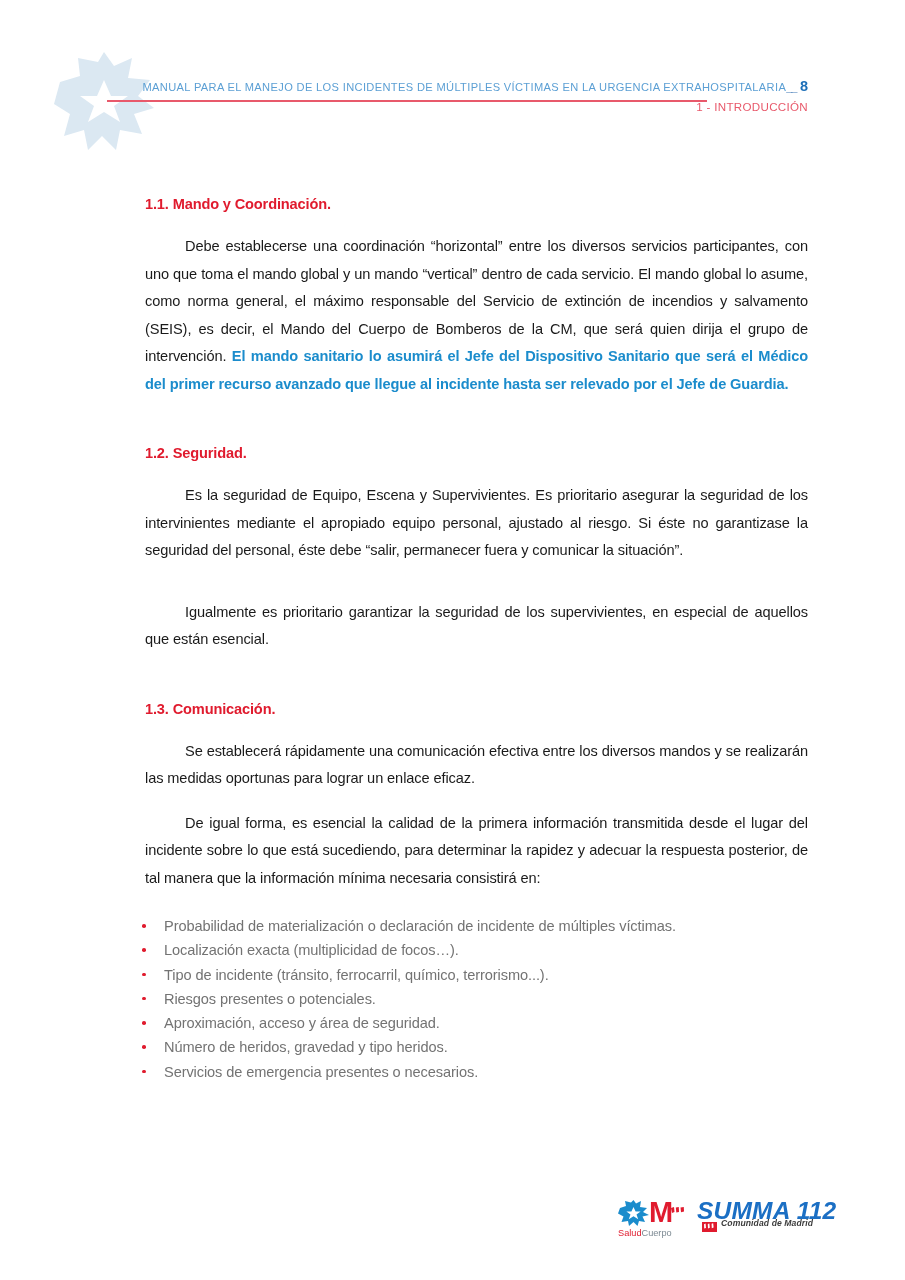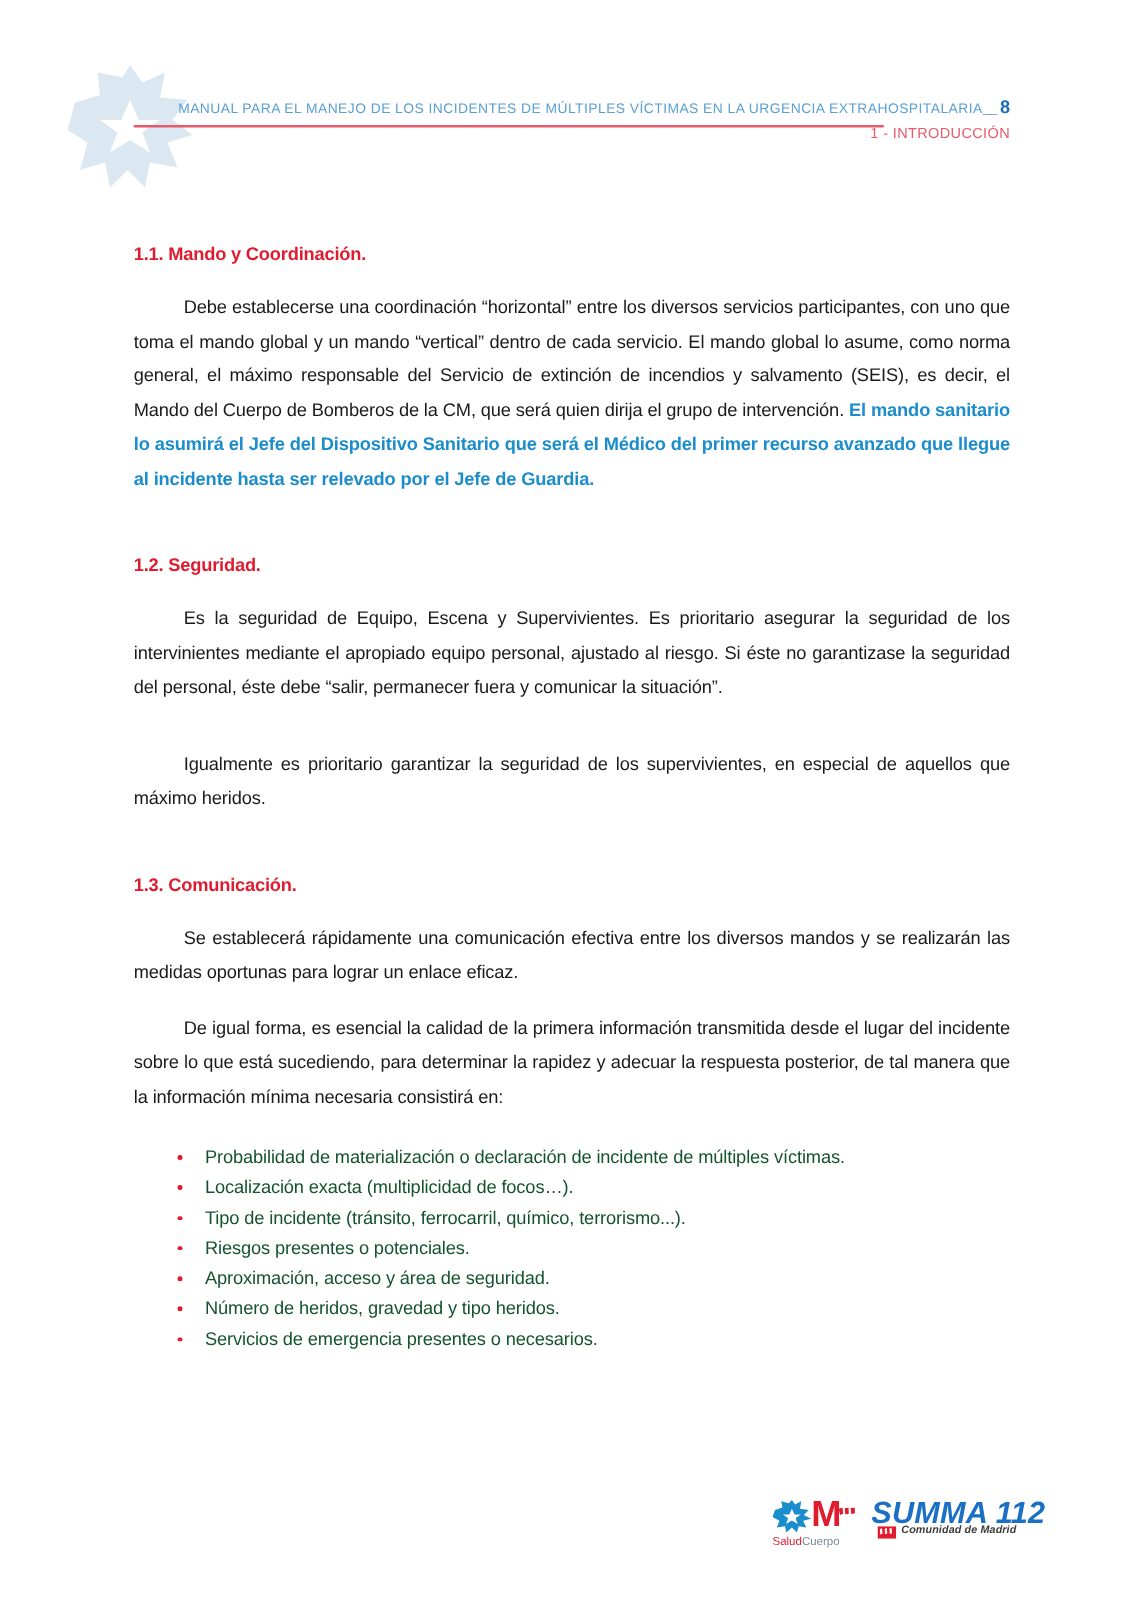--- a/index.html
+++ b/index.html
@@ -94,21 +94,21 @@
   h2.section-heading {
     margin: 0;
     font-size: 14.6px;
     font-weight: bold;
     color: #e01b2e;
     letter-spacing: -0.15px;
   }
   h2.section-heading .dot {
     color: #e01b2e;
   }
-  .sec-block { margin-bottom: 0; }
+  .sec-block { margin-bottom: 0; margin-left: 38px; }
 
   p.body-text {
     margin: 0;
     font-size: 14.6px;
     line-height: 27.5px;
     text-align: justify;
     color: #1a1a1a;
     letter-spacing: -0.1px;
   }
   p.body-text.indent { text-indent: 40px; }
@@ -126,21 +126,21 @@
   ul.bullets {
     margin: 0;
     padding: 0;
     list-style: none;
   }
   ul.bullets li {
     position: relative;
     padding-left: 57px;
     font-size: 14.6px;
     line-height: 24.3px;
-    color: #14532d;
+    color: #737373;
     letter-spacing: -0.1px;
   }
   ul.bullets li .bullet-dot {
     position: absolute;
     left: 35px;
     top: 10px;
     width: 3.6px;
     height: 3.6px;
     background: #e01b2e;
     border-radius: 50%;
@@ -275,21 +275,21 @@
 
     <div class="sec-block">
       <h2 class="section-heading">
         <span>1.2.</span>
         <span>Seguridad</span><span class="dot">.</span>
       </h2>
       <div class="gap-after-heading"></div>
       <p class="body-text indent">Es la seguridad de Equipo, Escena y Supervivientes. Es prioritario asegurar la seguridad de los intervinientes mediante el apropiado equipo personal, ajustado al riesgo. Si éste no garantizase la seguridad del personal, éste debe “salir, permanecer fuera y comunicar la situación”.</p>
       <div class="gap-para"></div>
       <div class="gap-para"></div>
-      <p class="body-text indent">Igualmente es prioritario garantizar la seguridad de los supervivientes, en especial de aquellos que máximo heridos.</p>
+      <p class="body-text indent">Igualmente es prioritario garantizar la seguridad de los supervivientes, en especial de aquellos que están esencial.</p>
     </div>
 
     <div class="gap-section"></div>
 
     <div class="sec-block">
       <h2 class="section-heading">
         <span>1.3.</span>
         <span>Comunicación</span><span class="dot">.</span>
       </h2>
       <div class="gap-after-heading"></div>

